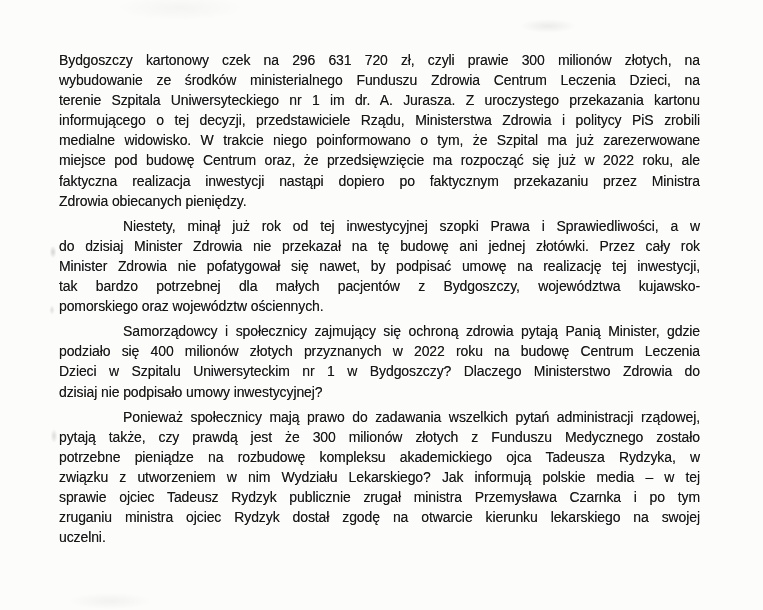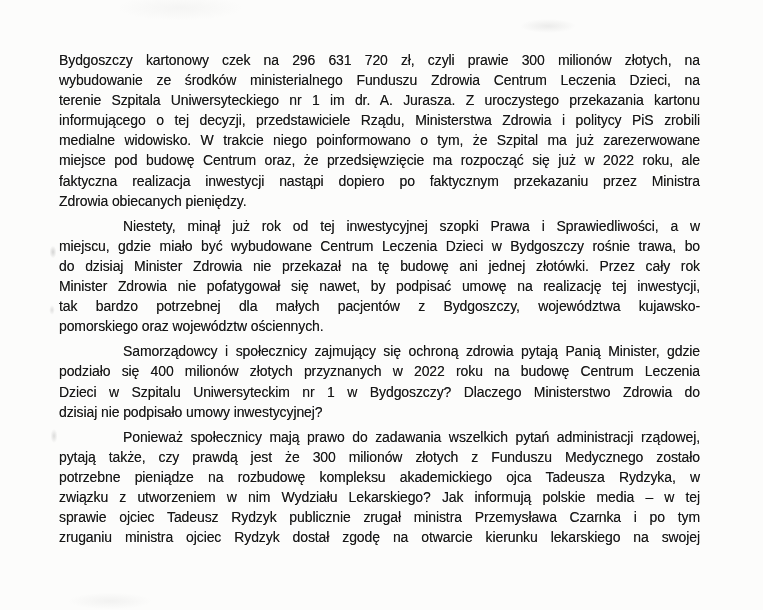--- a/index.html
+++ b/index.html
@@ -75,34 +75,34 @@
         <div class="line">wybudowanie ze środków ministerialnego Funduszu Zdrowia Centrum Leczenia Dzieci, na</div>
         <div class="line">terenie Szpitala Uniwersyteckiego nr 1 im dr. A. Jurasza. Z uroczystego przekazania kartonu</div>
         <div class="line">informującego o tej decyzji, przedstawiciele Rządu, Ministerstwa Zdrowia i politycy PiS zrobili</div>
         <div class="line">medialne widowisko. W trakcie niego poinformowano o tym, że Szpital ma już zarezerwowane</div>
         <div class="line">miejsce pod budowę Centrum oraz, że przedsięwzięcie ma rozpocząć się już w 2022 roku, ale</div>
         <div class="line">faktyczna realizacja inwestycji nastąpi dopiero po faktycznym przekazaniu przez Ministra</div>
         <div class="line last">Zdrowia obiecanych pieniędzy.</div>
       </div>
       <div class="para">
         <div class="line first">Niestety, minął już rok od tej inwestycyjnej szopki Prawa i Sprawiedliwości, a w</div>
-        <div class="line">miejscu, gdzie miało być wybudowane Centrum Leczenia Dzieci w Bydgoszczy rośnie trawa, bo</div>
         <div class="line">do dzisiaj Minister Zdrowia nie przekazał na tę budowę ani jednej złotówki. Przez cały rok</div>
         <div class="line">Minister Zdrowia nie pofatygował się nawet, by podpisać umowę na realizację tej inwestycji,</div>
         <div class="line">tak bardzo potrzebnej dla małych pacjentów z Bydgoszczy, województwa kujawsko-</div>
         <div class="line last">pomorskiego oraz województw ościennych.</div>
       </div>
       <div class="para">
         <div class="line first">Samorządowcy i społecznicy zajmujący się ochroną zdrowia pytają Panią Minister, gdzie</div>
         <div class="line">podziało się 400 milionów złotych przyznanych w 2022 roku na budowę Centrum Leczenia</div>
         <div class="line">Dzieci w Szpitalu Uniwersyteckim nr 1 w Bydgoszczy? Dlaczego Ministerstwo Zdrowia do</div>
         <div class="line last">dzisiaj nie podpisało umowy inwestycyjnej?</div>
       </div>
       <div class="para">
         <div class="line first">Ponieważ społecznicy mają prawo do zadawania wszelkich pytań administracji rządowej,</div>
         <div class="line">pytają także, czy prawdą jest że 300 milionów złotych z Funduszu Medycznego zostało</div>
         <div class="line">potrzebne pieniądze na rozbudowę kompleksu akademickiego ojca Tadeusza Rydzyka, w</div>
         <div class="line">związku z utworzeniem w nim Wydziału Lekarskiego? Jak informują polskie media – w tej</div>
         <div class="line">sprawie ojciec Tadeusz Rydzyk publicznie zrugał ministra Przemysława Czarnka i po tym</div>
         <div class="line">zruganiu ministra ojciec Rydzyk dostał zgodę na otwarcie kierunku lekarskiego na swojej</div>
+        <div class="line last">uczelni.</div>
       </div>
     </div>
 </div>
 
 </body></html>

